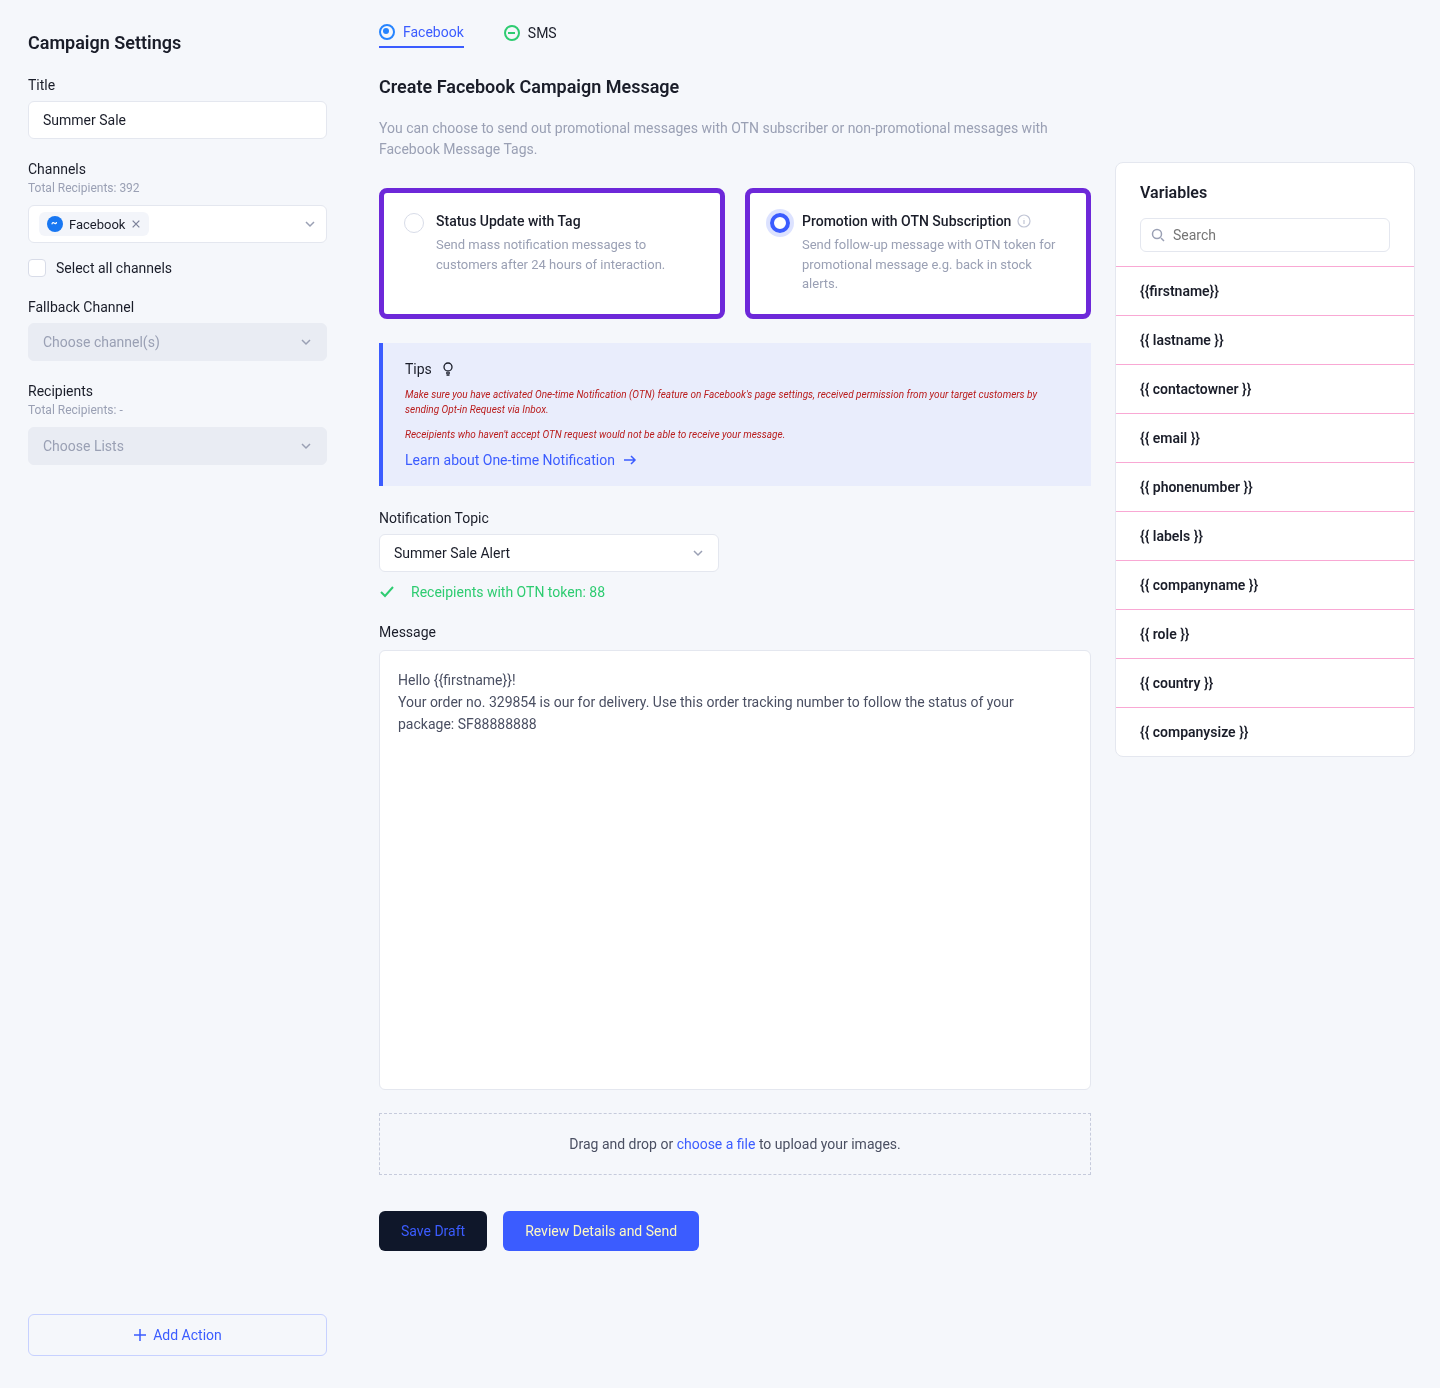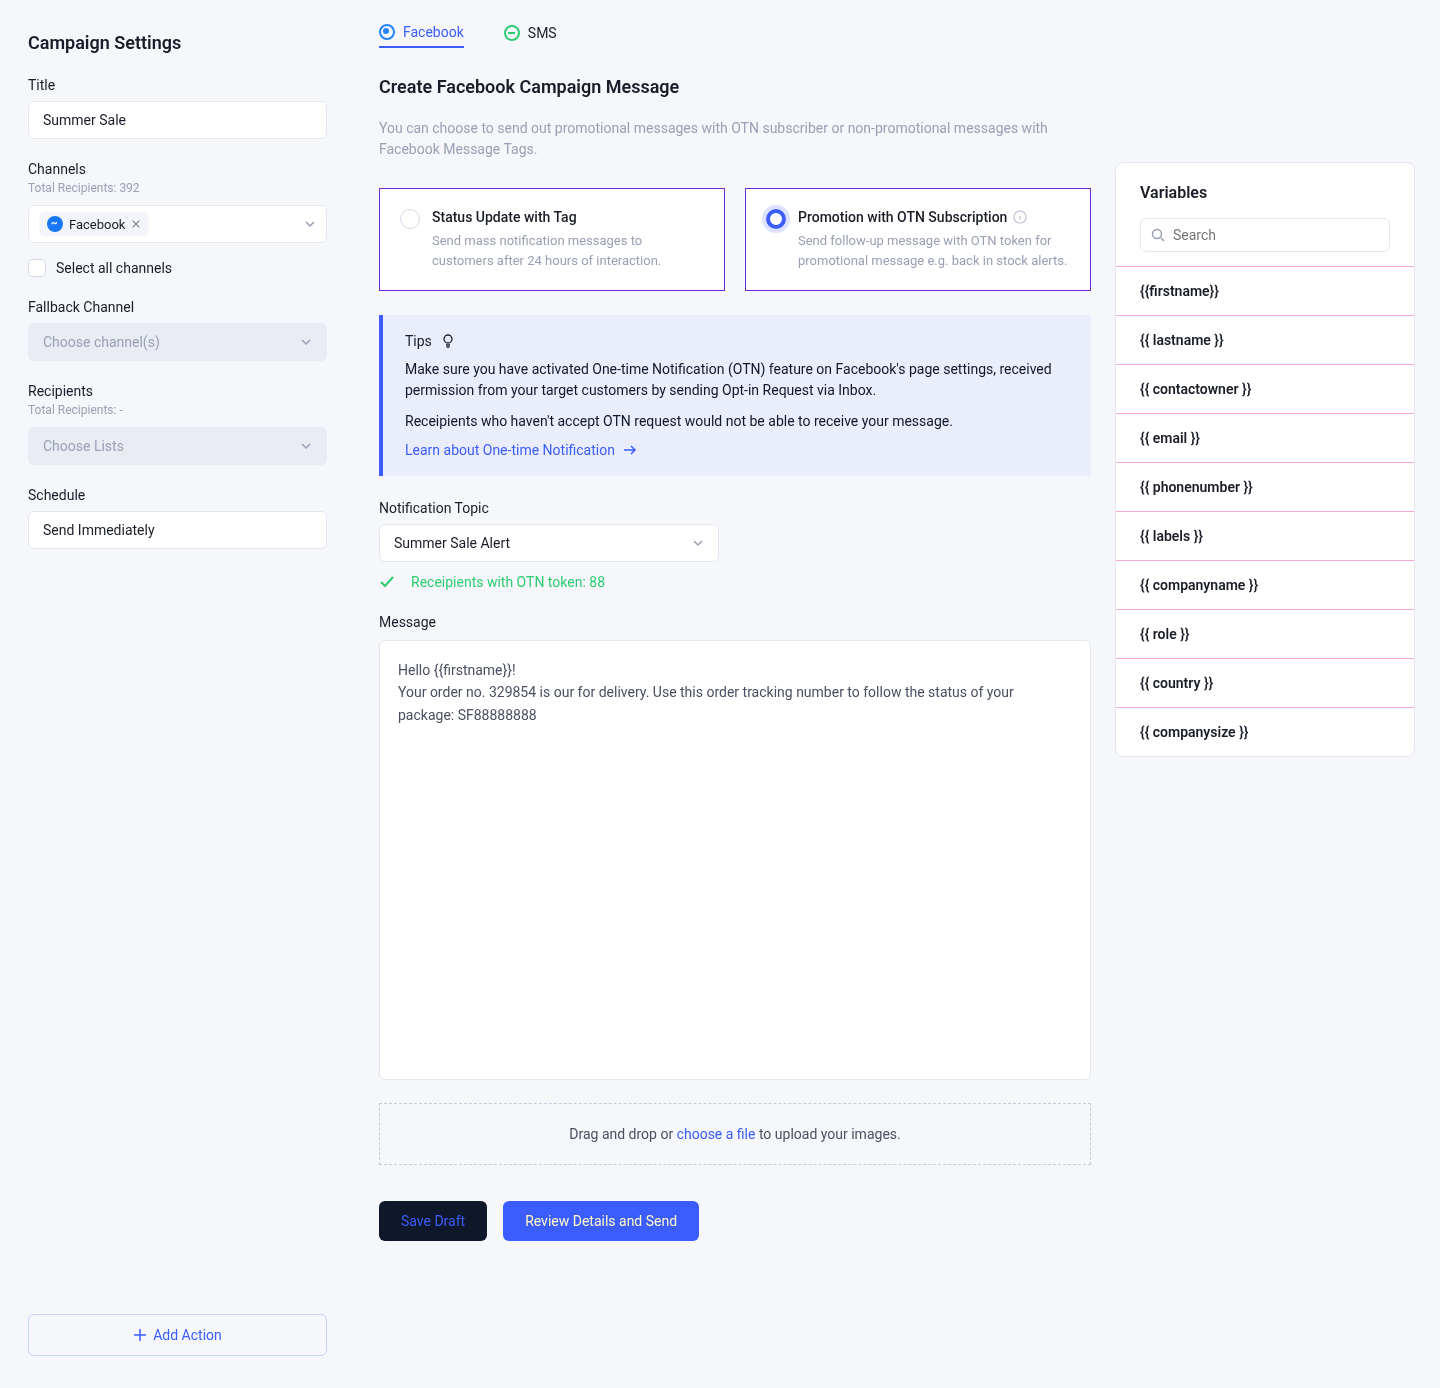--- a/index.html
+++ b/index.html
@@ -143,22 +143,22 @@
   }
   .tab-icon-sms::after { content:""; position:absolute; width:7px; height:2px; background:#2ecc71; top:5px; left:2px; }
 
   .page-heading { font-size: 18px; font-weight: 600; margin-bottom: 21px; color:#1a1d29; }
   .page-subtext { color:#9aa0b4; font-size: 14px; line-height:1.5; margin-bottom: 28px; }
 
   .radio-cards { display: flex; gap: 20px; margin-bottom: 24px; }
   .radio-card {
     flex: 1;
     background: #fff;
-    border: 1px solid #6d28d9;
-    border-radius: 0;
+    border: 5px solid #6d28d9;
+    border-radius: 8px;
     padding: 20px 20px;
     display: flex;
     gap: 12px;
     cursor: pointer;
   }
   .radio {
     width: 20px; height: 20px; border-radius: 50%; border: 1.5px solid #d8dce8;
     flex-shrink: 0;
     position: relative;
   }
@@ -171,21 +171,21 @@
   .info-icon { width:14px; height:14px; stroke:#c0c5d5; }
 
   .tips-box {
     background:#e9edfc;
     border-left: 4px solid #3b5cff;
     padding: 18px 22px;
     margin-bottom: 24px;
   }
   .tips-title { display:flex; align-items:center; gap:8px; margin-bottom:10px; font-size:14px; }
   .bulb-icon { width:16px; height:16px; stroke:#1a1d29; }
-  .tips-text { font-size:14px; line-height:1.5; margin-bottom:10px; color:#0f172a; }
+  .tips-text { font-size:10px; line-height:1.5; margin-bottom:10px; color:#b91c1c;font-style:italic; }
   .tips-link { color:#3b5cff; font-size:14px; display:inline-flex; align-items:center; gap:8px; cursor:pointer; text-decoration:none; }
   .arrow-right { width:14px; height:14px; stroke:#3b5cff; }
 
   .dropdown {
     width: 340px;
     background:#fff; border:1px solid #e4e7ef; border-radius:6px;
     padding: 10px 14px;
     display:flex; justify-content:space-between; align-items:center;
     margin-top:8px; cursor:pointer;
   }
@@ -285,26 +285,20 @@
     <div class="field-label">Recipients</div>
     <div class="field-sublabel">Total Recipients: -</div>
     <div class="select select-row disabled">
       <span>Choose Lists</span>
       <svg class="chevron-down" viewBox="0 0 12 12" fill="none" stroke-width="1.5">
           <path d="M2 4 L6 8 L10 4"></path>
         </svg>
     </div>
   </div>
 
-  <div class="field">
-    <div class="field-label">Schedule</div>
-    <div class="select select-row" style="cursor:default">
-      <span>Send Immediately</span>
-    </div>
-  </div>
 
   <button class="add-action-btn">
     <svg class="plus-icon" viewBox="0 0 14 14" fill="none" stroke-width="1.5">
         <path d="M7 1 V13 M1 7 H13"></path>
       </svg>
     <span>Add Action</span>
   </button>
 </aside>
 
 <main class="main">

